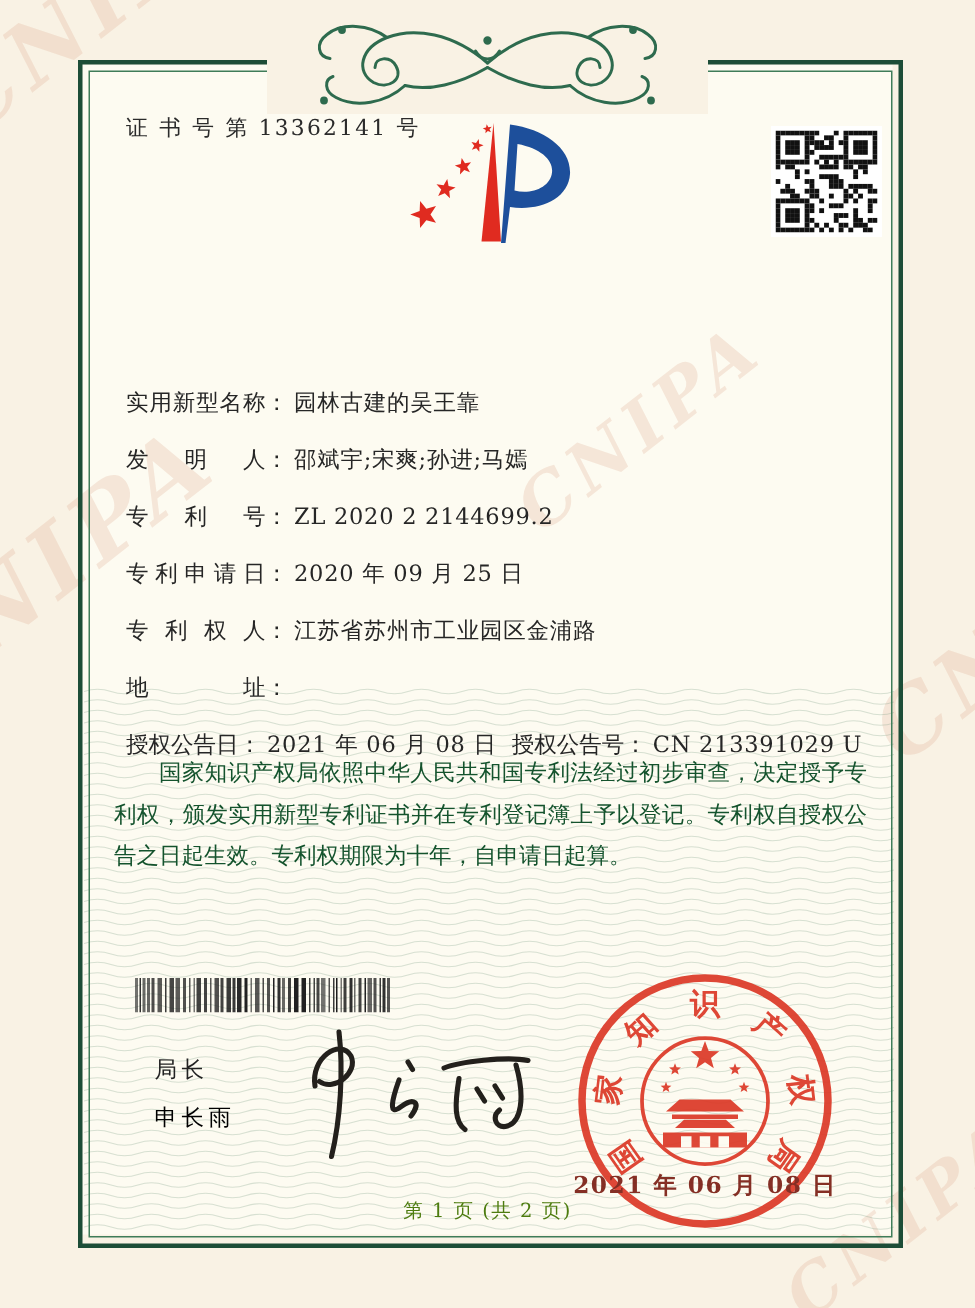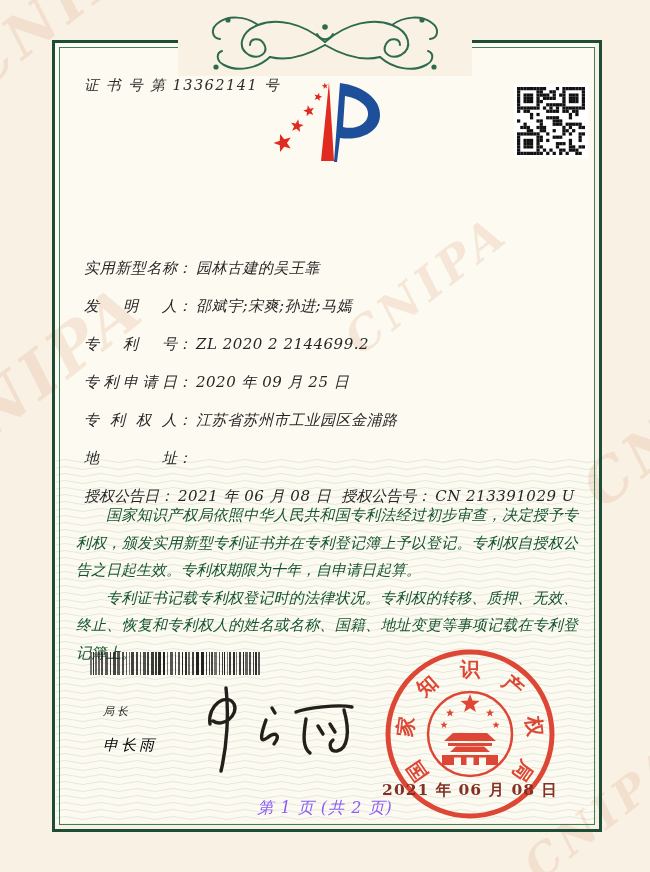--- a/index.html
+++ b/index.html
@@ -11,46 +11,46 @@
   .frame-inner{position:absolute;left:59px;top:47px;width:534px;height:776px;border:1px solid #3f7c59;z-index:2;pointer-events:none;}
   .paper-inner{position:absolute;left:55px;top:43px;width:540px;height:780px;background:#fdfbf1;z-index:0;}
 
   
   .wm{position:absolute;z-index:1;color:rgba(213,150,118,0.20);font-family:"DejaVu Serif",serif;font-style:italic;font-weight:bold;transform:rotate(-38deg);letter-spacing:5px;pointer-events:none;}
 
   
   #waves{position:absolute;left:56px;top:455px;z-index:1;}
 
   
-  .content{position:absolute;left:0;top:0;width:551px;height:872px;z-index:3;font-style:italic;}
+  .content{position:absolute;left:0;top:0;width:551px;height:872px;z-index:3;}
   .cert-number{position:absolute;left:84px;top:76px;font-size:14.5px;color:#2b2b2b;letter-spacing:1.5px;}
   .logo{position:absolute;left:266px;top:80px;}
   .qr{position:absolute;left:514px;top:84px;background:#fff;padding:3px;}
   .title{position:absolute;left:0;top:166px;width:650px;text-align:center;font-size:33px;font-weight:bold;letter-spacing:8px;color:#1e1e1e;}
 
   .fields{position:absolute;left:84px;top:241px;width:486px;font-size:15px;color:#262626;margin-top:16px;}
   .frow{display:flex;align-items:baseline;margin-bottom:15px;line-height:23px;white-space:nowrap;}
   .flabel{display:inline-block;width:93px;text-align:justify;text-align-last:justify;}
   .fcolon{margin:0 4px 0 0;}
   .fvalue{letter-spacing:0.5px;}
   .fvalue.w1{display:inline-block;width:176px;}
   .flabel2{display:inline-block;width:88px;text-align:justify;text-align-last:justify;margin-left:10px;}
 
   .paras{position:absolute;left:76px;top:502px;width:502px;font-size:15px;line-height:27.5px;color:#14532d;text-align:justify;}
   .paras p{margin:0;text-indent:2em;}
 
   #barcode{position:absolute;left:90px;top:652px;}
 
-  .signer-title{position:absolute;left:103px;top:704px;font-family:"Liberation Sans",sans-serif;font-size:11px;letter-spacing:3px;color:#222;font-weight:500;}
+  .signer-title{position:absolute;left:103px;top:704px;font-family:"Liberation Sans",sans-serif;font-size:15px;letter-spacing:3px;color:#222;font-weight:500;}
   .signer-name{position:absolute;left:103px;top:736px;font-family:"Liberation Sans",sans-serif;font-size:15px;letter-spacing:3px;color:#000000;font-weight:500;}
   .signature{position:absolute;left:186px;top:676px;}
 
   .seal{position:absolute;left:378px;top:642px;z-index:4;opacity:.93;}
 
-  .footer-page{position:absolute;left:0;top:798px;width:650px;text-align:center;font-size:16px;letter-spacing:1px;color:#8b5cf6;}
+  .footer-page{position:absolute;left:0;top:798px;width:650px;text-align:center;font-size:13px;letter-spacing:1px;color:#4d7c0f;}
 
   .flourish{position:absolute;left:178px;top:12px;width:294px;height:64px;background:#f9f2e4;z-index:3;}
 </style>
 </head>
 <body>
 
 <div class="page">
 
   <div class="paper-inner"></div>
 
@@ -414,21 +414,20 @@
           <span class="fcolon">：</span>
         <span class="fvalue w1">2021 年 06 月 08 日</span>
         <span class="flabel2">授权公告号</span>
           <span class="fcolon">：</span>
         <span class="fvalue">CN 213391029 U</span>
       </div>
     </div>
 
     <div class="paras">
       <p>国家知识产权局依照中华人民共和国专利法经过初步审查，决定授予专利权，颁发实用新型专利证书并在专利登记簿上予以登记。专利权自授权公告之日起生效。专利权期限为十年，自申请日起算。</p>
-      <p>专利证书记载专利权登记时的法律状况。专利权的转移、质押、无效、终止、恢复和专利权人的姓名或名称、国籍、地址变更等事项记载在专利登记簿上。</p>
     </div>
 
     <svg id="barcode" width="176" height="23">
         <rect x="0" y="0" width="2" height="23" fill="#1d1d1d" opacity="0.62"></rect>
         <rect x="3" y="0" width="1" height="23" fill="#1d1d1d" opacity="0.91"></rect>
         <rect x="5" y="0" width="2" height="23" fill="#1d1d1d" opacity="0.66"></rect>
         <rect x="8" y="0" width="2" height="23" fill="#1d1d1d" opacity="0.68"></rect>
         <rect x="11" y="0" width="2" height="23" fill="#1d1d1d" opacity="0.79"></rect>
         <rect x="15" y="0" width="3" height="23" fill="#1d1d1d" opacity="0.73"></rect>
         <rect x="20" y="0" width="1" height="23" fill="#1d1d1d" opacity="0.87"></rect>

